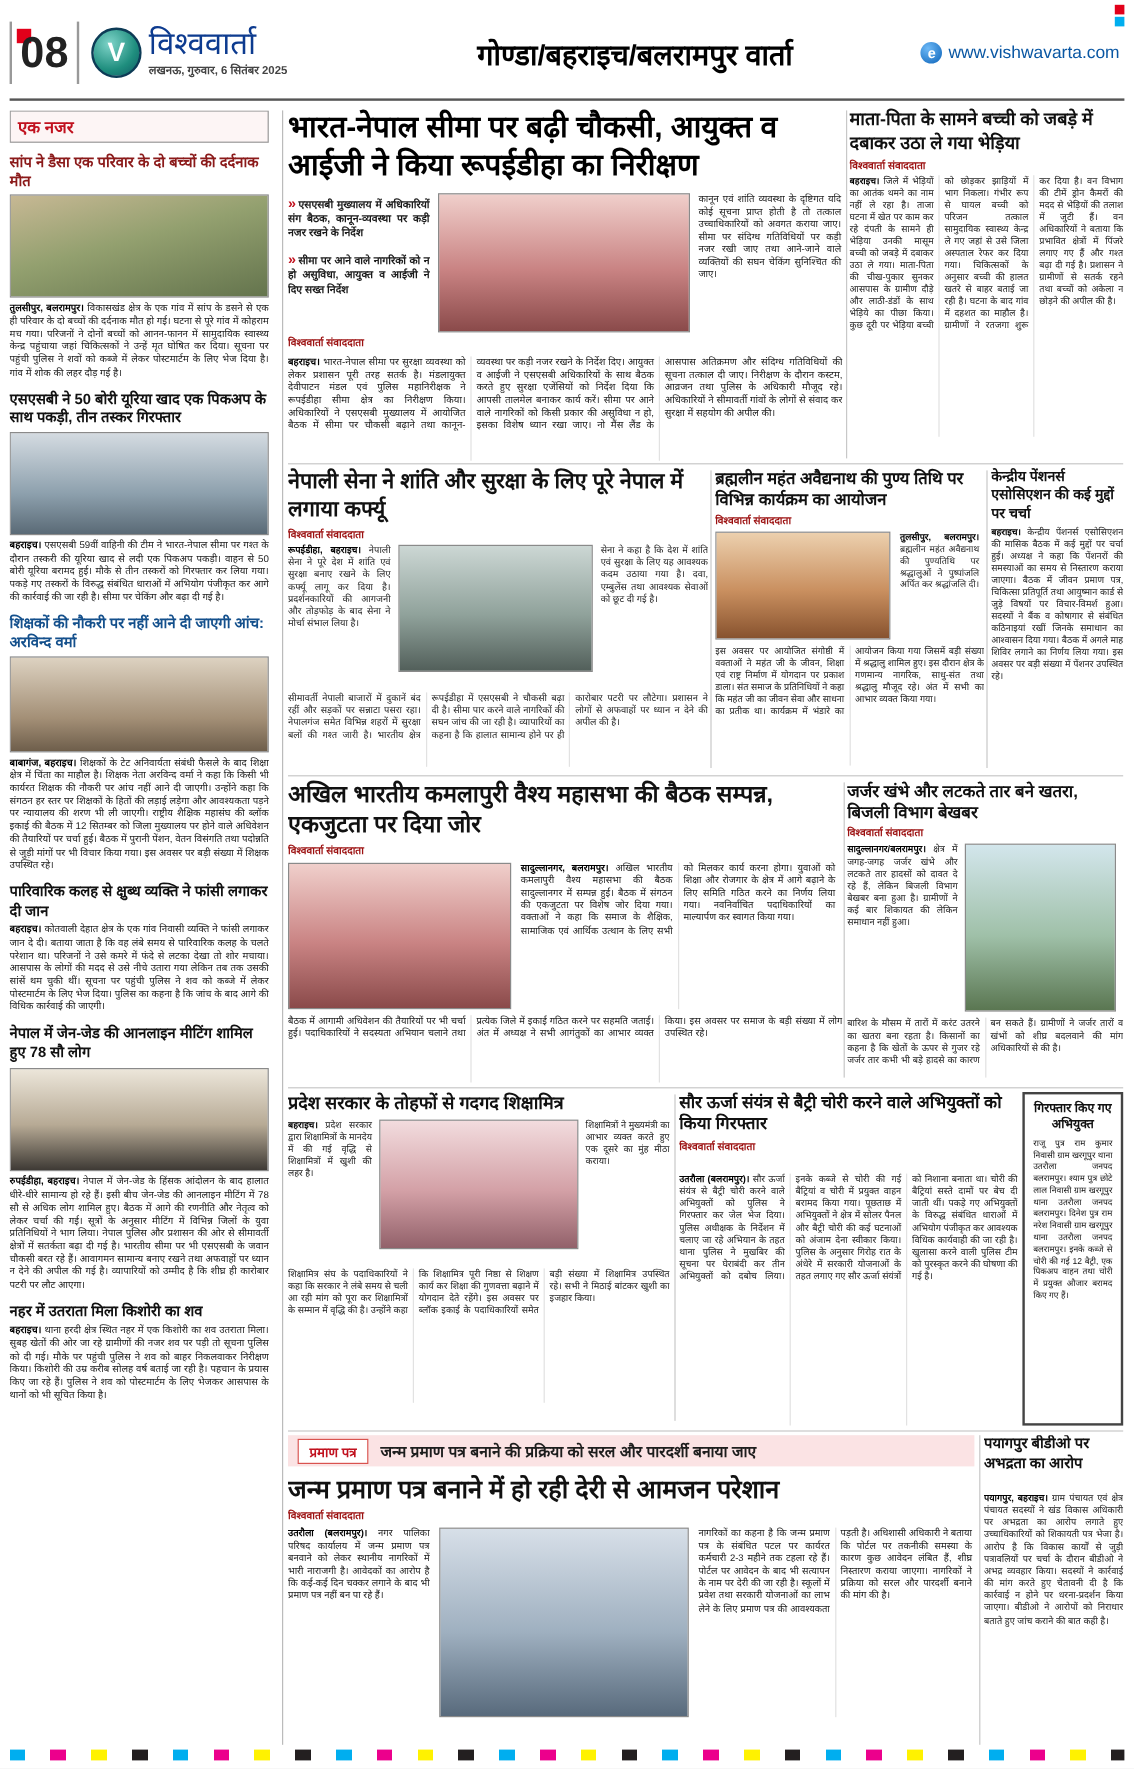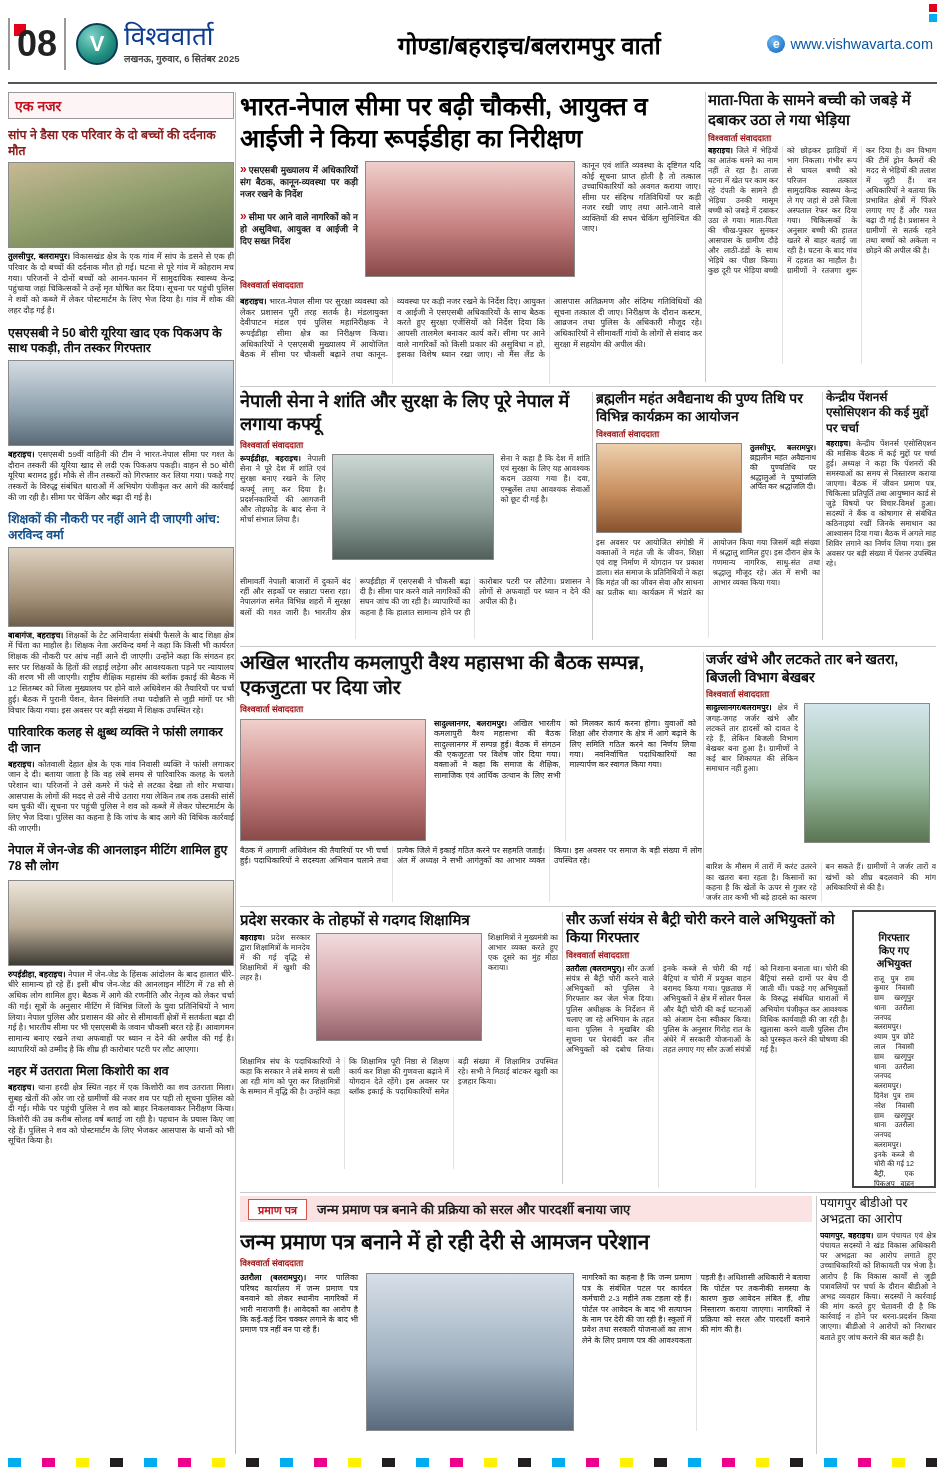--- a/index.html
+++ b/index.html
@@ -20,21 +20,21 @@
   .website-wrap{display:flex;align-items:center;gap:5px;margin-right:4px}
   .eglobe{width:18px;height:18px;border-radius:50%;background:radial-gradient(circle at 35% 30%,#6db9f7,#0b62b8);color:#fff;font-size:12px;font-weight:bold;display:flex;align-items:center;justify-content:center}
   .website{font-size:14.5px;font-weight:normal;color:#0a57a3}
 
   
   .reg{position:absolute}
   .reg-bottom{position:absolute;left:8px;top:1458px;width:929px;height:9px;
     background:repeating-linear-gradient(90deg,#00aeef 0 13px,#ffffff 13px 34px,#ec008c 34px 47px,#ffffff 47px 68px,#fff200 68px 81px,#ffffff 81px 102px,#231f20 102px 115px,#ffffff 115px 136px)}
 
   
-  .sidebar{position:absolute;left:8px;top:92px;width:228px;height:1362px;overflow:hidden;border-right:1px solid #bbb;padding-right:1px}
+  .sidebar{position:absolute;left:8px;top:92px;width:228px;height:1362px;overflow:hidden;border-right:1px solid #bbb;padding-right:11px}
   .onelook-head{border:1px solid #999;background:#fdf5f5;color:#c1121f;font-weight:bold;font-size:14px;padding:3px 6px}
   .brief{margin-top:9px}
   .brief h3{font-size:12.3px;line-height:1.28;font-weight:bold;color:#111;margin-bottom:3px}
   .brief.c-maroon h3{color:#8b1a1a}
   .brief.c-blue h3{color:#14508c}
   .brief .photo{width:100%;height:86px;margin:2px 0 4px 0}
   .photo{border:1px solid #8a8a8a}
   .body-text{font-size:8.1px;line-height:1.32;text-align:justify;color:#222}
   .dateline{font-weight:bold;color:#000}
   .byline{font-size:8.6px;font-weight:bold;color:#9c1111;margin:2px 0}
@@ -94,51 +94,51 @@
   .vaishya-row{display:flex;gap:8px;margin-top:4px}
   .vaishya-photo{width:186px;height:122px}
   .vaishya-side{width:262px;height:122px;font-size:7.9px}
   .vaishya-body{margin-top:5px;height:58px;font-size:7.9px}
 
   #electric-article{left:706px;top:650px;width:230px;height:252px}
   #electric-article h2{font-size:14px;line-height:1.3;font-weight:800}
   .electric-row{display:flex;gap:6px;margin-top:3px}
   .electric-colL{width:92px;font-size:7.7px}
   .electric-photo{width:126px;height:140px}
-  .electric-body{margin-top:19px;height:50px;font-size:7.7px}
+  .electric-body{margin-top:5px;height:50px;font-size:7.7px}
 
   #shiksha-article{left:240px;top:910px;width:318px;height:278px}
   #shiksha-article h2{font-size:15px;line-height:1.3;font-weight:800}
   .shiksha-row{display:flex;gap:6px;margin-top:3px}
   .shiksha-colL{width:70px;font-size:7.6px}
   .shiksha-photo{width:166px;height:108px}
   .shiksha-colR{width:70px;font-size:7.6px}
   .shiksha-body{margin-top:16px;height:112px;font-size:7.7px}
 
   #solar-article{left:566px;top:910px;width:282px;height:278px}
   #solar-article h2{font-size:14.2px;line-height:1.3;font-weight:800}
-  .solar-body{margin-top:3px;height:228px;font-size:7.7px}
-
-  #arrest-box{left:852px;top:910px;width:84px;height:278px;border:2px solid #444;padding:20px}
+  .solar-body{margin-top:17px;height:228px;font-size:7.7px}
+
+  #arrest-box{left:852px;top:910px;width:84px;height:278px;border:2px solid #444;padding:7px}
   #arrest-box h4{font-size:10.3px;line-height:1.25;font-weight:800;text-align:center;margin-bottom:4px}
   .arrest-body{font-size:7.1px;line-height:1.38;text-align:justify}
 
   #cert-strip{left:240px;top:1196px;width:572px;height:26px;background:#fbe3e4;display:flex;align-items:center;gap:10px;padding:0 8px}
   .cert-badge{background:#fff;border:1px solid #d9534f;color:#c1121f;font-weight:bold;font-size:11px;padding:2px 9px;white-space:nowrap}
   .cert-text{font-size:13px;font-weight:bold;color:#1d1d1d}
 
   #birth-article{left:240px;top:1228px;width:572px;height:228px}
   #birth-article h1{font-size:21px;line-height:1.3;font-weight:800}
   .birth-row{display:flex;gap:8px;margin-top:4px}
   .birth-colL{width:118px;font-size:7.9px}
   .birth-photo{width:208px;height:158px}
   .birth-colsR{width:228px;height:158px;font-size:7.9px}
 
   #payagpur-article{left:820px;top:1196px;width:116px;height:260px}
-  #payagpur-article h3{font-size:12.3px;line-height:1.3;font-weight:400;margin-bottom:3px}
+  #payagpur-article h3{font-size:12.3px;line-height:1.3;font-weight:700;margin-bottom:16px}
   .payagpur-body{font-size:7.7px;height:210px}
 </style>
 </head>
 <body>
 
 <div class="page">
 
   <div class="reg" style="left:14px;top:24px;width:12px;height:12px;background:#e2001a"></div>
   <div class="reg" style="left:929px;top:4px;width:8px;height:8px;background:#e2001a"></div>
   <div class="reg" style="left:929px;top:14px;width:8px;height:8px;background:#00aeef"></div>

